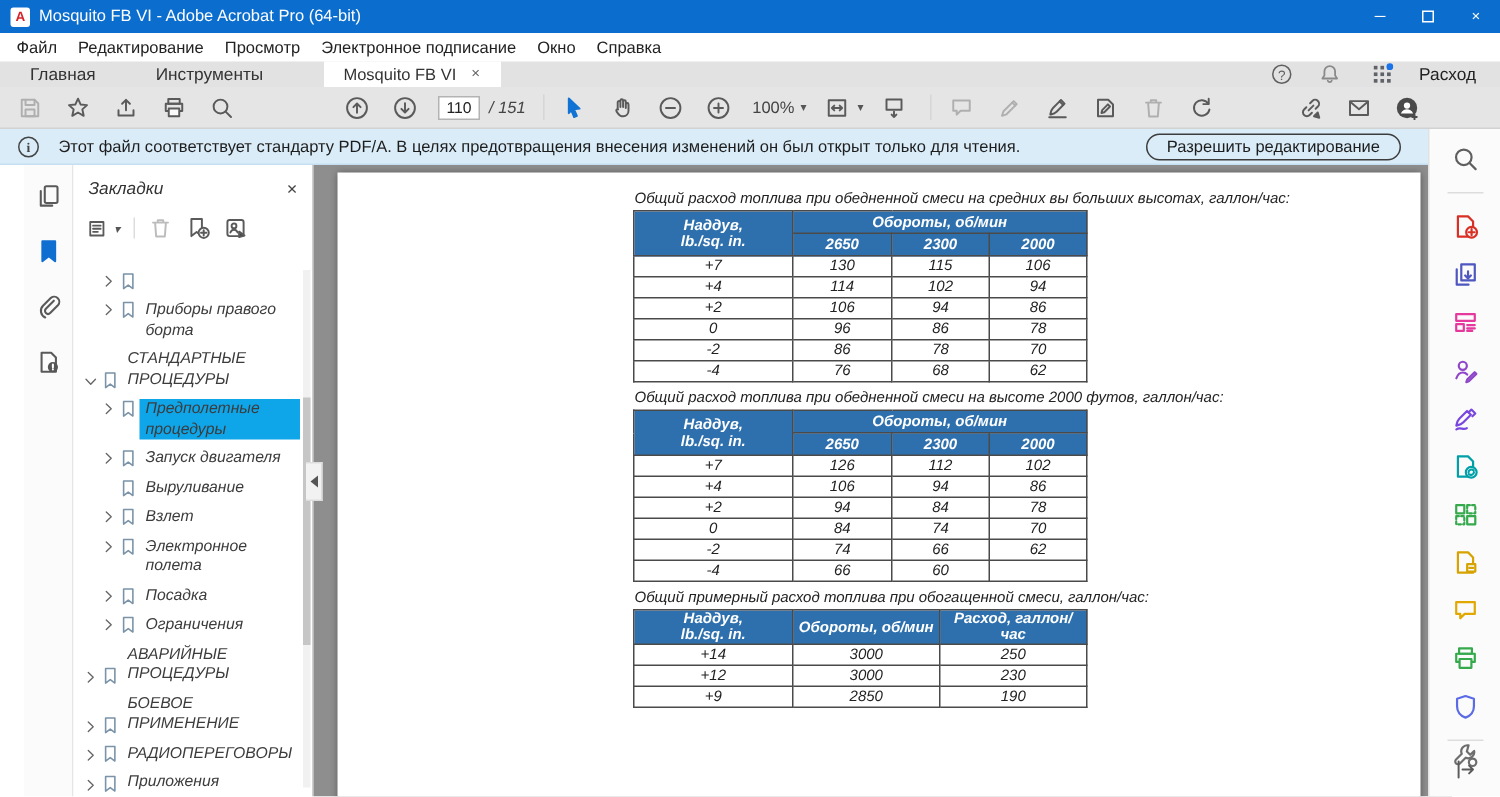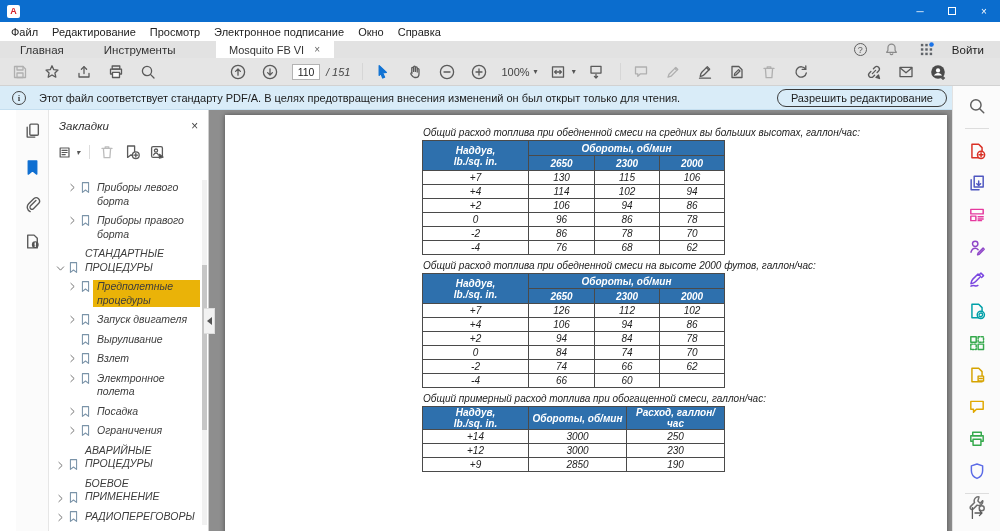--- a/index.html
+++ b/index.html
@@ -52,21 +52,21 @@
   .caret { font-size:8px; color:#555; }
   .tb-right { margin-left:auto; display:flex; align-items:center; padding-right:38px; }
 
   
   .notifbar { position:absolute; top:86px; left:0; width:952px; height:24px; background:#d9ecf8;
     border-bottom:1px solid #c5dff0; display:flex; align-items:center; font-size:11px;
     color:#1d1d1d; padding-left:12px; gap:13px; }
   .info-ic { width:14px; height:14px; border:1.2px solid #444; border-radius:50%; color:#444;
     font-size:9px; font-weight:bold; display:flex; align-items:center; justify-content:center;
     font-family:"Liberation Serif", serif; flex:none; }
-  .notif-btn { margin-left:auto; margin-right:5px; border:1px solid #3c3c3c; border-radius:10px;
+  .notif-btn { margin-left:auto; margin-right:18px; border:1px solid #3c3c3c; border-radius:10px;
     padding:2px 13px; font-size:11px; color:#1d1d1d; background:transparent; white-space:nowrap; }
 
   
   .main { position:absolute; top:110px; left:16px; width:952px; height:421px; display:flex;font-style:italic; }
 
   .leftstrip { width:33px; background:#fbfbfb; border-right:1px solid #e6e6e6; display:flex;
     flex-direction:column; align-items:center; padding-top:12px; gap:20px; flex:none; }
 
   .bmpanel { width:160px; background:#fff; border-right:1px solid #cfcfcf; position:relative;
     flex:none; }
@@ -76,21 +76,21 @@
   .bm-toolbar .dis { opacity:.4; }
   .bm-tb-sep { width:1px; height:14px; background:#ddd; }
   .bm-tree { position:absolute; top:64px; left:0; right:6px; bottom:0; overflow:hidden;
     font-size:10.5px; color:#3c3c3c; padding-top:4px; }
   .bm-row { display:flex; align-items:flex-start; padding:3px 2px; line-height:13.5px; }
   .bm-row.lvl0 { padding-left:5px;align-items:flex-end; }
   .bm-row.lvl1 { padding-left:17px; }
   .bm-exp { width:13px; flex:none; display:flex; justify-content:center; padding-top:1px; }
   .bm-rib { width:14px; flex:none; padding-top:0; }
   .bm-label { padding:0 2px 0 4px; }
-  .bm-row.sel .bm-label { background:#eab308; }
+  .bm-row.sel .bm-label { background:#0ea5e9; }
   .bm-scroll { position:absolute; top:70px; right:1px; width:5px; bottom:6px; background:#f1f1f1; }
   .bm-thumb { position:absolute; top:85px; left:0; width:5px; height:165px; background:#c6c6c6; }
 
   .collapse-handle { position:absolute; left:188px; top:198px; width:11px; height:26px;
     background:#f2f2f2; border:1px solid #ddd; border-left:none; display:flex; align-items:center;
     justify-content:center; z-index:5; }
   .collapse-handle i { width:0; height:0; border-top:4px solid transparent;
     border-bottom:4px solid transparent; border-right:5px solid #555; display:block; }
 
   .docarea { flex:1; background:#8e8e8e; position:relative; overflow:hidden; }
@@ -120,20 +120,21 @@
   .rail-bottom { position:absolute; bottom:8px; left:0; width:100%; display:flex;
     flex-direction:column; align-items:center; gap:9px; }
 </style>
 </head>
 <body>
 
 <div id="app">
 
   <div class="titlebar">
     <span class="logo">A</span>
+    <span>Mosquito FB VI - Adobe Acrobat Pro (64-bit)</span>
     <div class="win-controls">
       <span class="win-btn">─</span>
       <span class="win-btn max">
           <span></span>
         </span>
       <span class="win-btn">×</span>
     </div>
   </div>
 
   <div class="menubar" id="menubar">
@@ -169,21 +170,21 @@
               <rect x="2" y="6.7" width="2.6" height="2.6"></rect>
               <rect x="6.7" y="6.7" width="2.6" height="2.6"></rect>
               <rect x="11.4" y="6.7" width="2.6" height="2.6"></rect>
               <rect x="2" y="11.4" width="2.6" height="2.6"></rect>
               <rect x="6.7" y="11.4" width="2.6" height="2.6"></rect>
               <rect x="11.4" y="11.4" width="2.6" height="2.6"></rect>
             </g>
             <circle cx="13.4" cy="2.6" r="2.4" fill="#1a73e8" stroke="none"></circle>
           </svg>
         </span>
-      <span class="signin">Войти</span>
+      <span class="signin">Расход</span>
     </span>
   </div>
 
   <div class="toolbar">
     <span class="tbtn dis">
         <svg class="ic" width="16" height="16" viewBox="0 0 16 16" fill="none" stroke="#5a5a5a" stroke-width="1.3" stroke-linecap="round" stroke-linejoin="round">
           <path d="M2.5 2.5h8.5l2.5 2.5v8.5h-11z"></path>
           <path d="M5 2.5v3.5h6V2.5"></path>
           <rect x="5" y="9" width="6" height="4.5"></rect>
         </svg>
@@ -407,21 +408,20 @@
             <span class="bm-exp">
               <svg class="ic" width="11" height="11" viewBox="0 0 16 16" fill="none" stroke="#5a5a5a" stroke-width="1.3" stroke-linecap="round" stroke-linejoin="round">
                 <path d="M5.6 3.4 10.4 8 5.6 12.6" stroke="#666"></path>
               </svg>
             </span>
             <span class="bm-rib">
               <svg class="ic" width="13" height="13" viewBox="0 0 16 16" fill="none" stroke="#5a5a5a" stroke-width="1.3" stroke-linecap="round" stroke-linejoin="round">
                 <path d="M4.2 2h7.6v12l-3.8-2.9L4.2 14z" stroke="#7a93a8"></path>
               </svg>
             </span>
-            <span class="bm-label">Приборы левого борта</span>
           </div>
           <div class="bm-row lvl1">
             <span class="bm-exp">
               <svg class="ic" width="11" height="11" viewBox="0 0 16 16" fill="none" stroke="#5a5a5a" stroke-width="1.3" stroke-linecap="round" stroke-linejoin="round">
                 <path d="M5.6 3.4 10.4 8 5.6 12.6" stroke="#666"></path>
               </svg>
             </span>
             <span class="bm-rib">
               <svg class="ic" width="13" height="13" viewBox="0 0 16 16" fill="none" stroke="#5a5a5a" stroke-width="1.3" stroke-linecap="round" stroke-linejoin="round">
                 <path d="M4.2 2h7.6v12l-3.8-2.9L4.2 14z" stroke="#7a93a8"></path>

